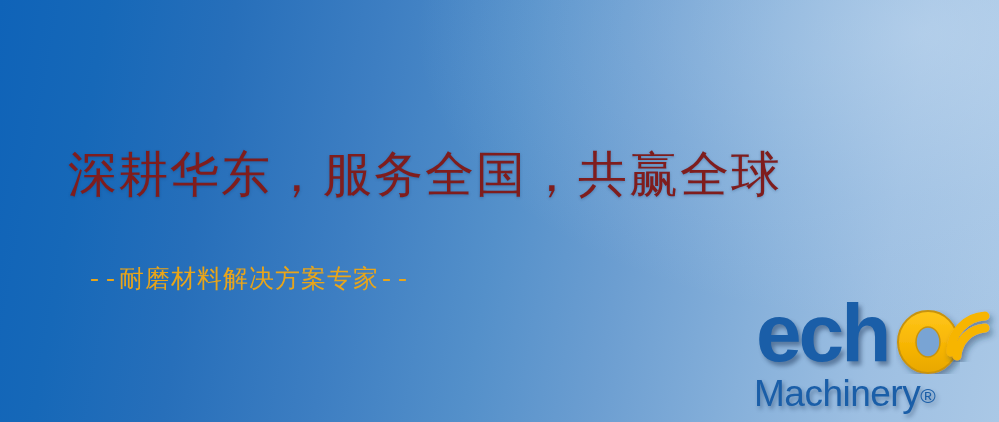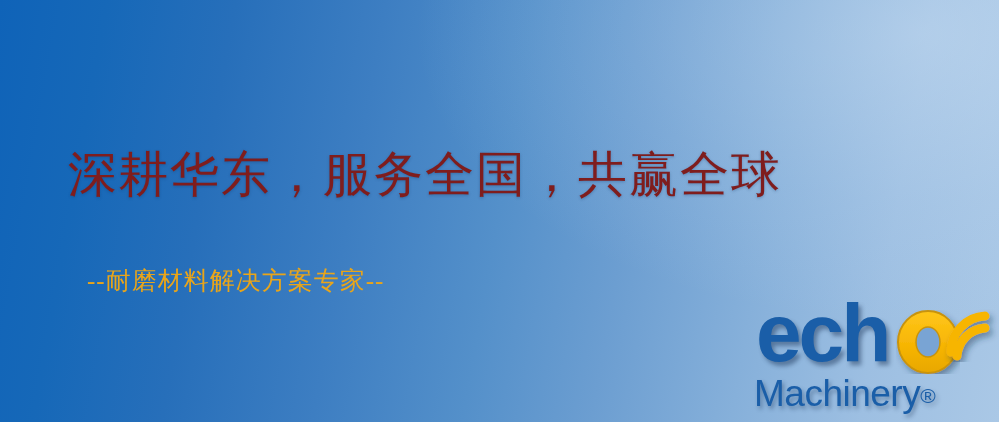--- a/index.html
+++ b/index.html
@@ -47,21 +47,21 @@
     line-height: 1.0;
     letter-spacing: 2px;
     white-space: nowrap;
     text-shadow: 0 1px 3px rgba(10,50,100,0.30);
   }
   #subtitle {
     position: absolute;
     left: 87px;
     top: 268px;
     color: #e9a519;
-    font-family: Liberation Serif, serif;
+    font-family: Liberation Mono, monospace;
     font-size: 25px;
     line-height: 1.0;
     letter-spacing: 1px;
     white-space: nowrap;
   }
   #logo {
     position: absolute;
     left: 744px;
     top: 296px;
     width: 255px;

